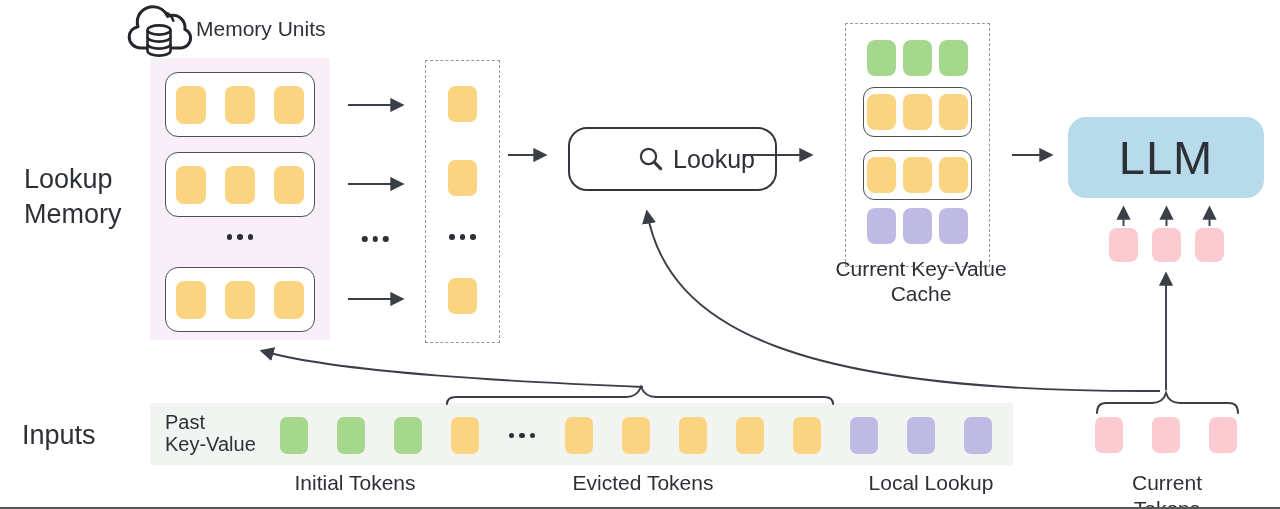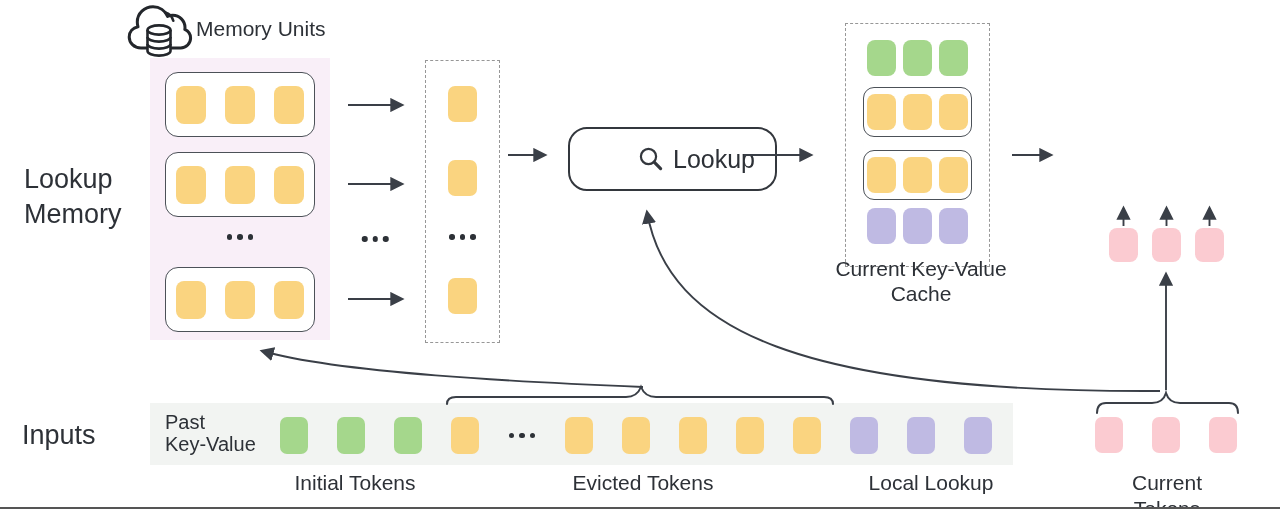--- a/index.html
+++ b/index.html
@@ -155,20 +155,23 @@
       </div>
     <div class="cache-row row-m4">
         <span class="token" style="background: rgb(191, 186, 227);"></span>
         <span class="token" style="background: rgb(191, 186, 227);"></span>
         <span class="token" style="background: rgb(191, 186, 227);"></span>
       </div>
   </div>
   <div class="small-label centered" style="left:921px;top:256px;line-height:25px;">Current Key-Value
 Cache</div>
 
+  <div class="llm-box" style="background: rgb(183, 219, 235);">
+    <span>LLM</span>
+  </div>
   <div class="llm-tokens">
       <span class="token" style="background: rgb(251, 203, 209);"></span>
       <span class="token" style="background: rgb(251, 203, 209);"></span>
       <span class="token" style="background: rgb(251, 203, 209);"></span>
     </div>
 
   <div class="input-strip" style="background: rgb(242, 244, 242);">
     <div class="pkv-label">Past
 Key-Value</div>
     <div class="strip-tokens">

